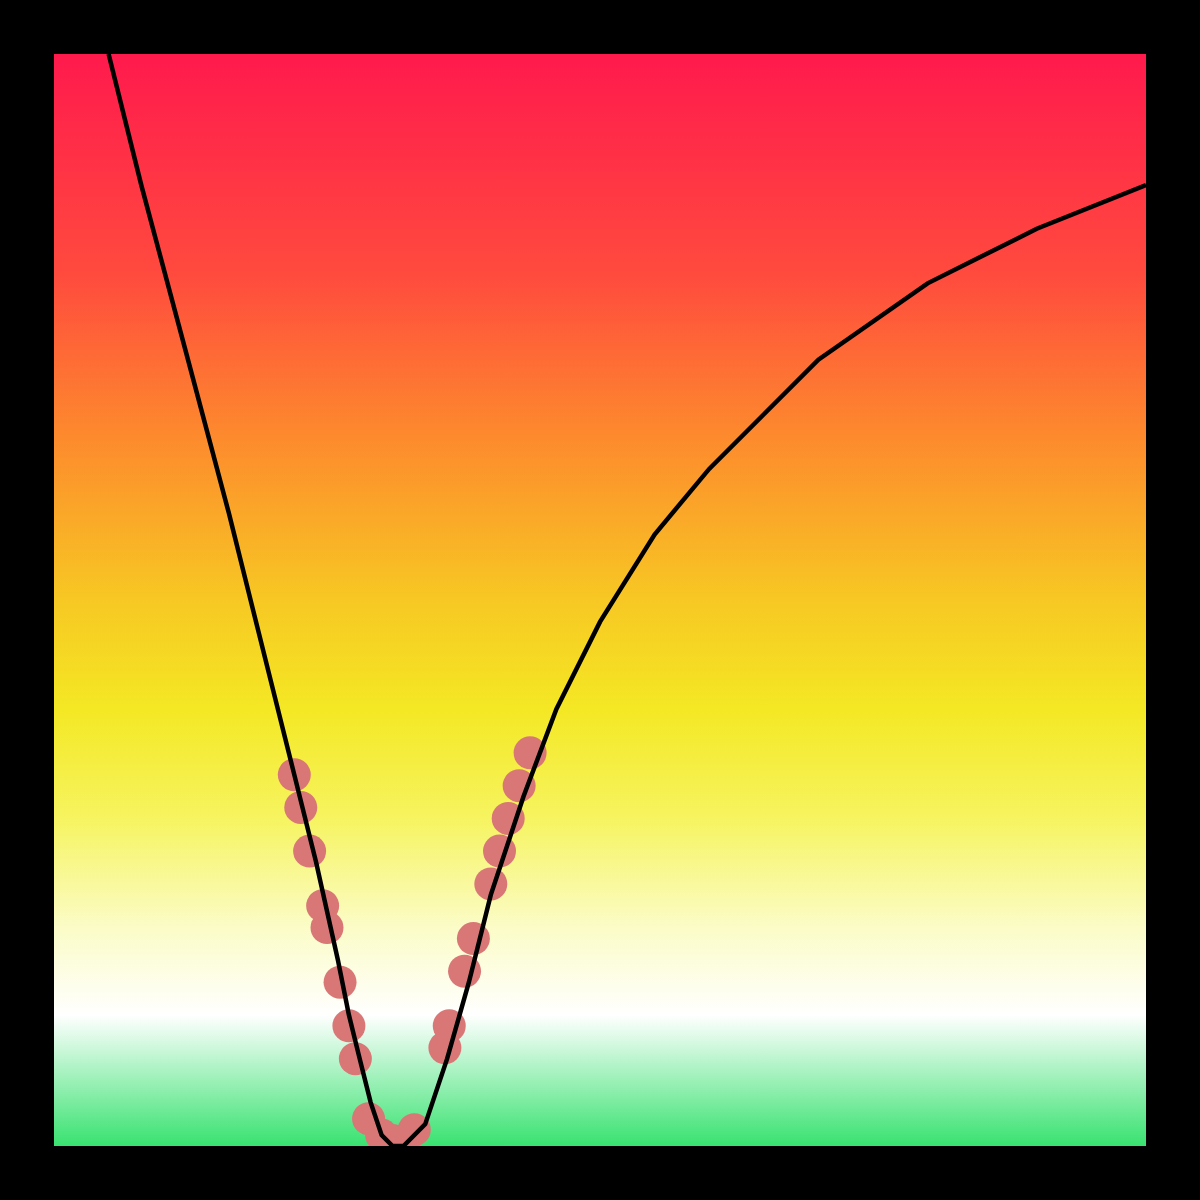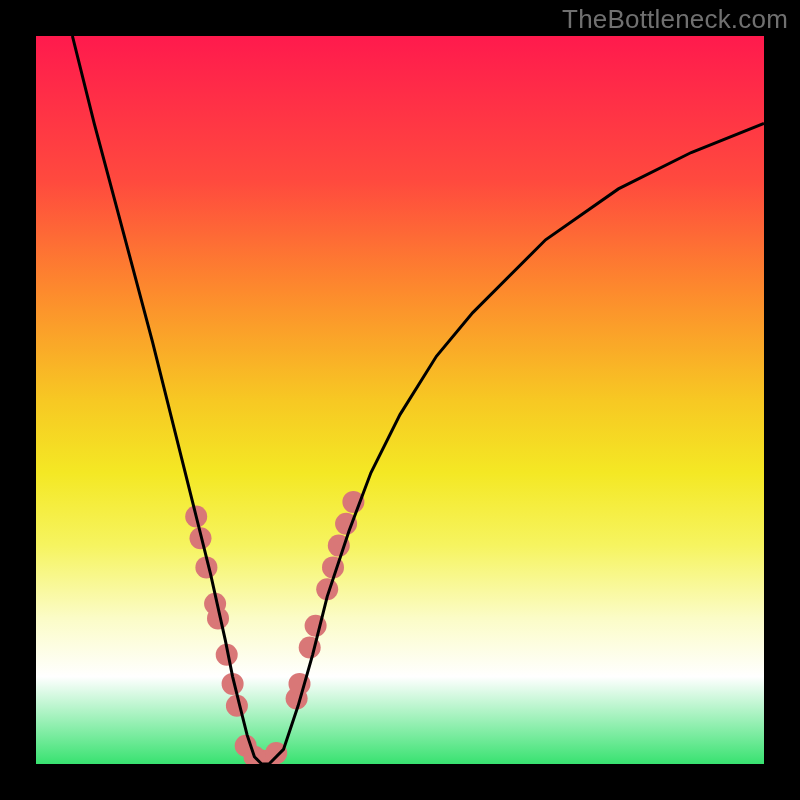--- a/index.html
+++ b/index.html
@@ -51,21 +51,20 @@
     top: 0;
     left: 0;
     width: 728px;
     height: 728px;
   }
 </style>
 </head>
 <body>
 
 <div class="frame">
-  <div class="watermark">TheBottleneck.com</div>
   <div class="plot-area">
     <svg class="curves" viewBox="0 0 728 728">
       <g id="dots-group">
           <circle cx="160.2" cy="480.5" r="11" fill="#d97777"></circle>
           <circle cx="164.5" cy="502.3" r="11" fill="#d97777"></circle>
           <circle cx="170.4" cy="531.4" r="11" fill="#d97777"></circle>
           <circle cx="179.1" cy="567.8" r="11" fill="#d97777"></circle>
           <circle cx="182.0" cy="582.4" r="11" fill="#d97777"></circle>
           <circle cx="190.7" cy="618.8" r="11" fill="#d97777"></circle>
           <circle cx="196.6" cy="647.9" r="11" fill="#d97777"></circle>

